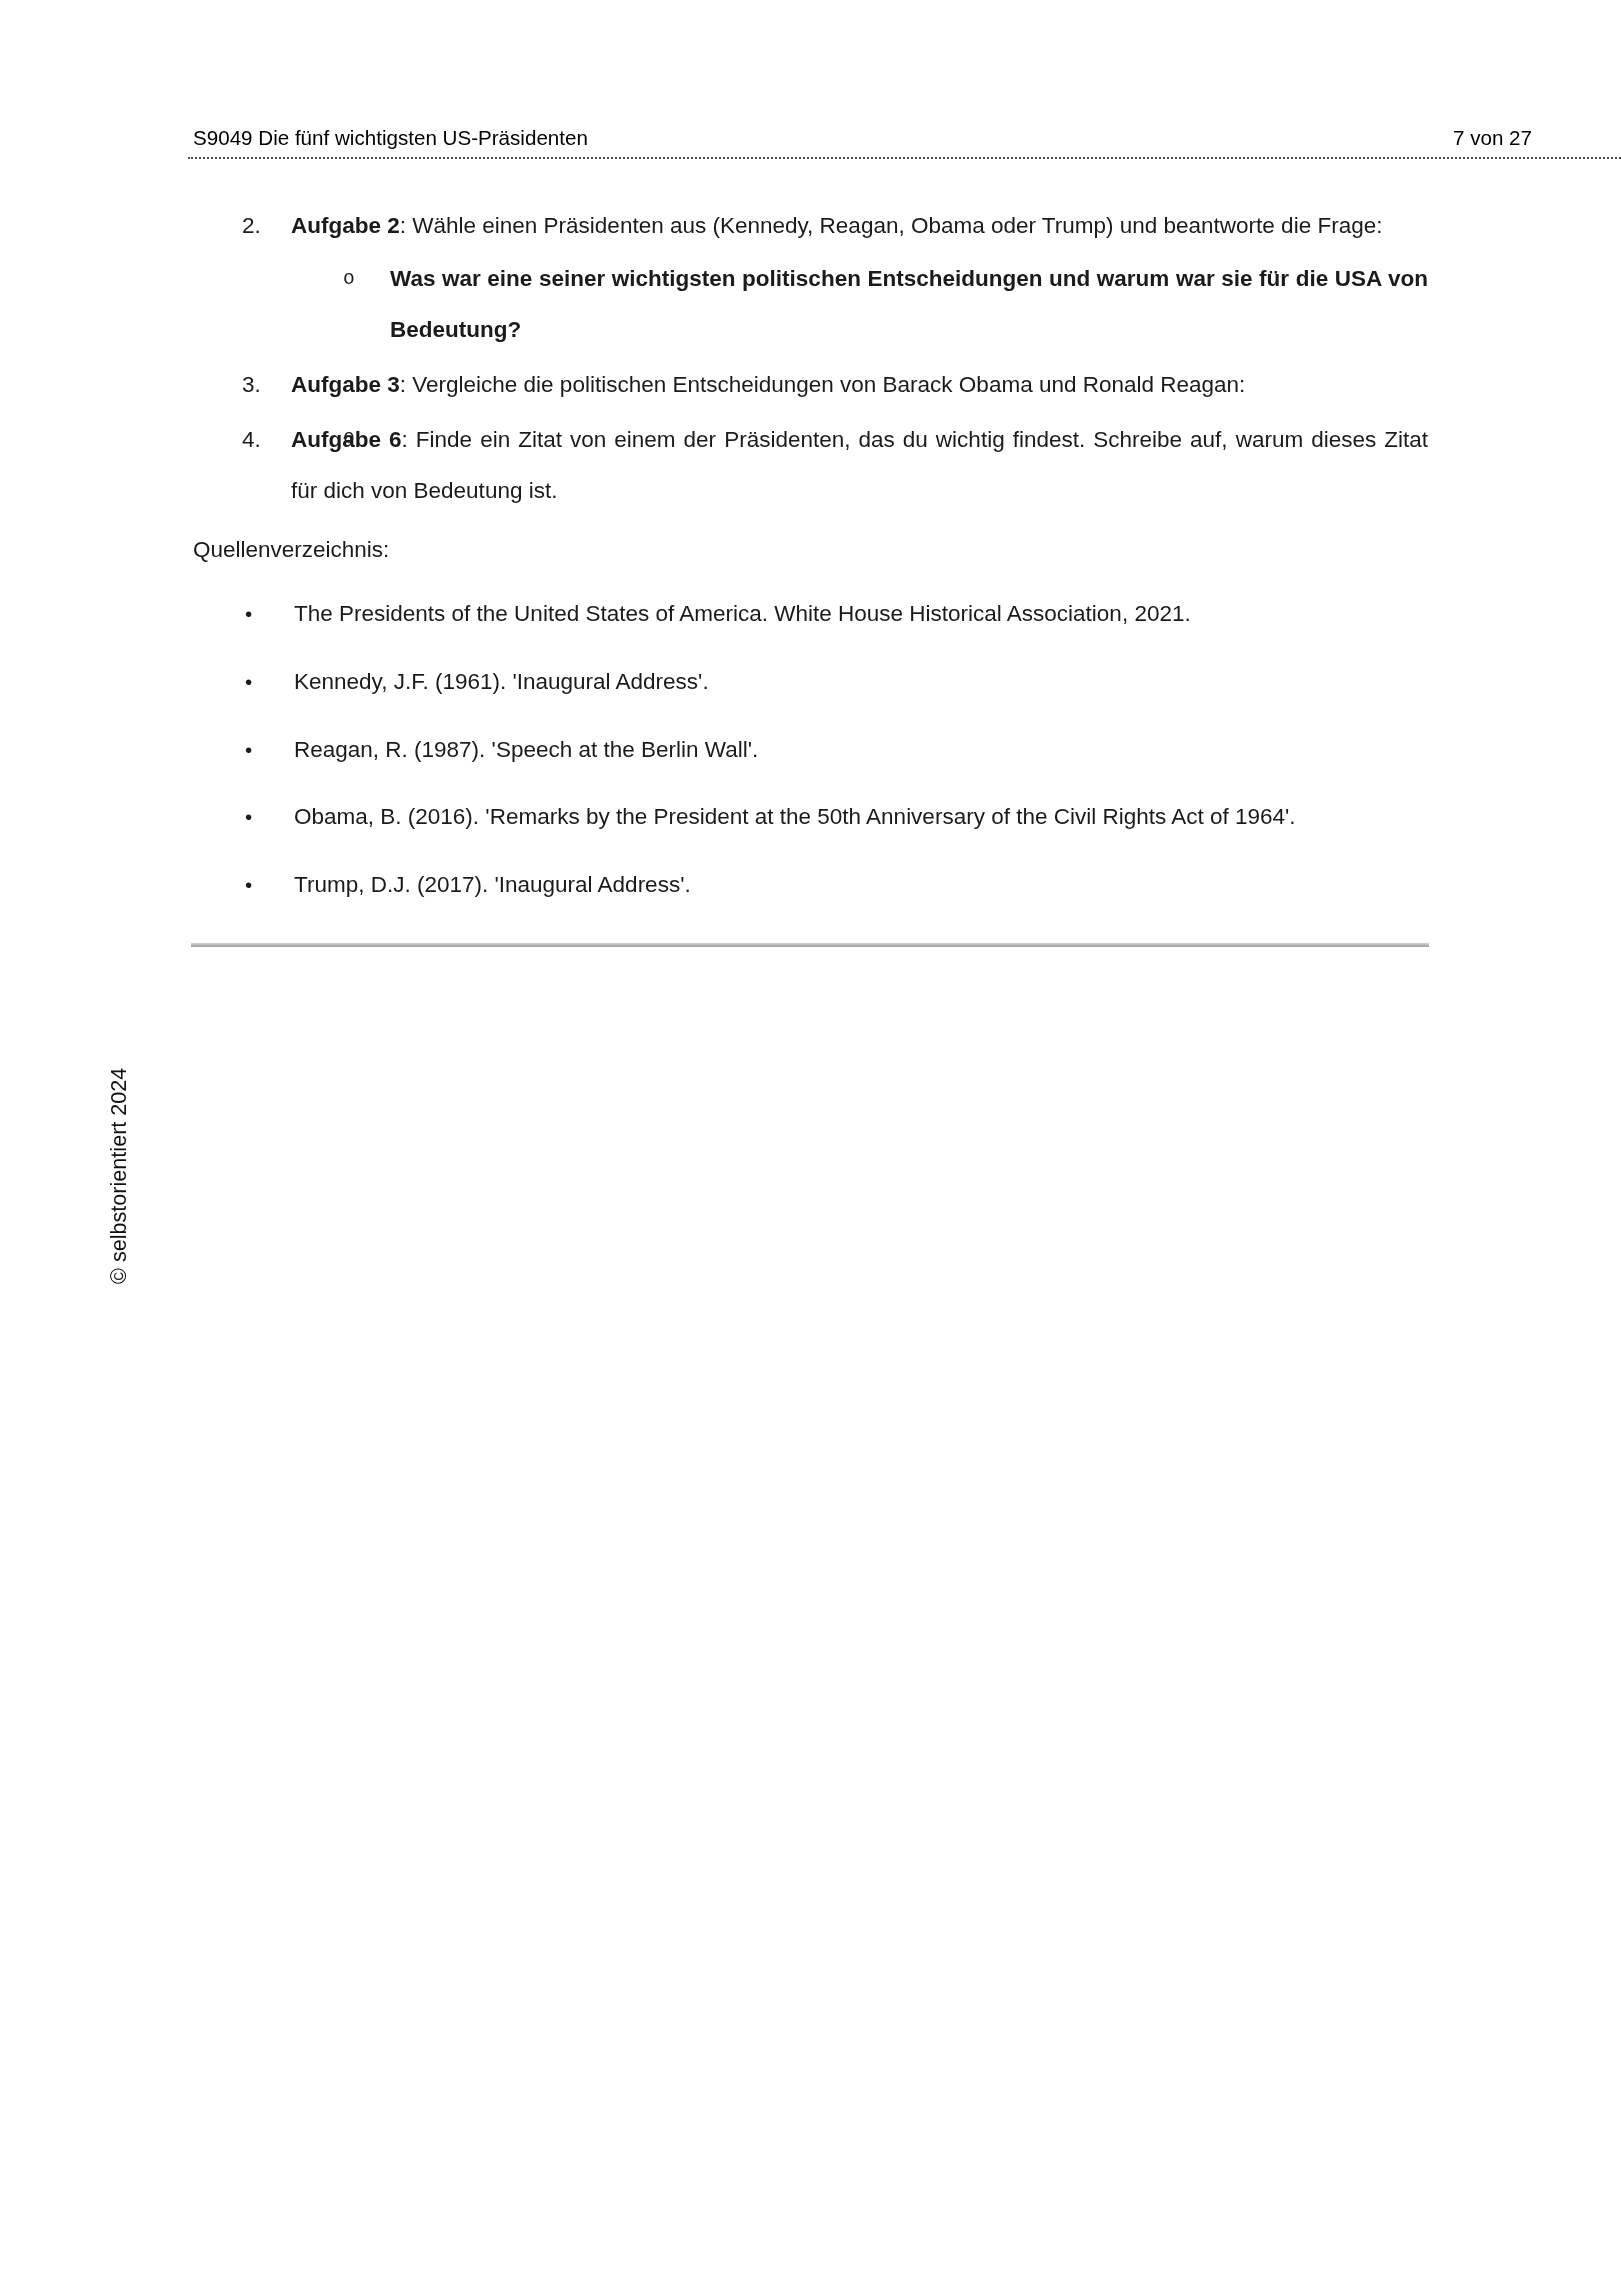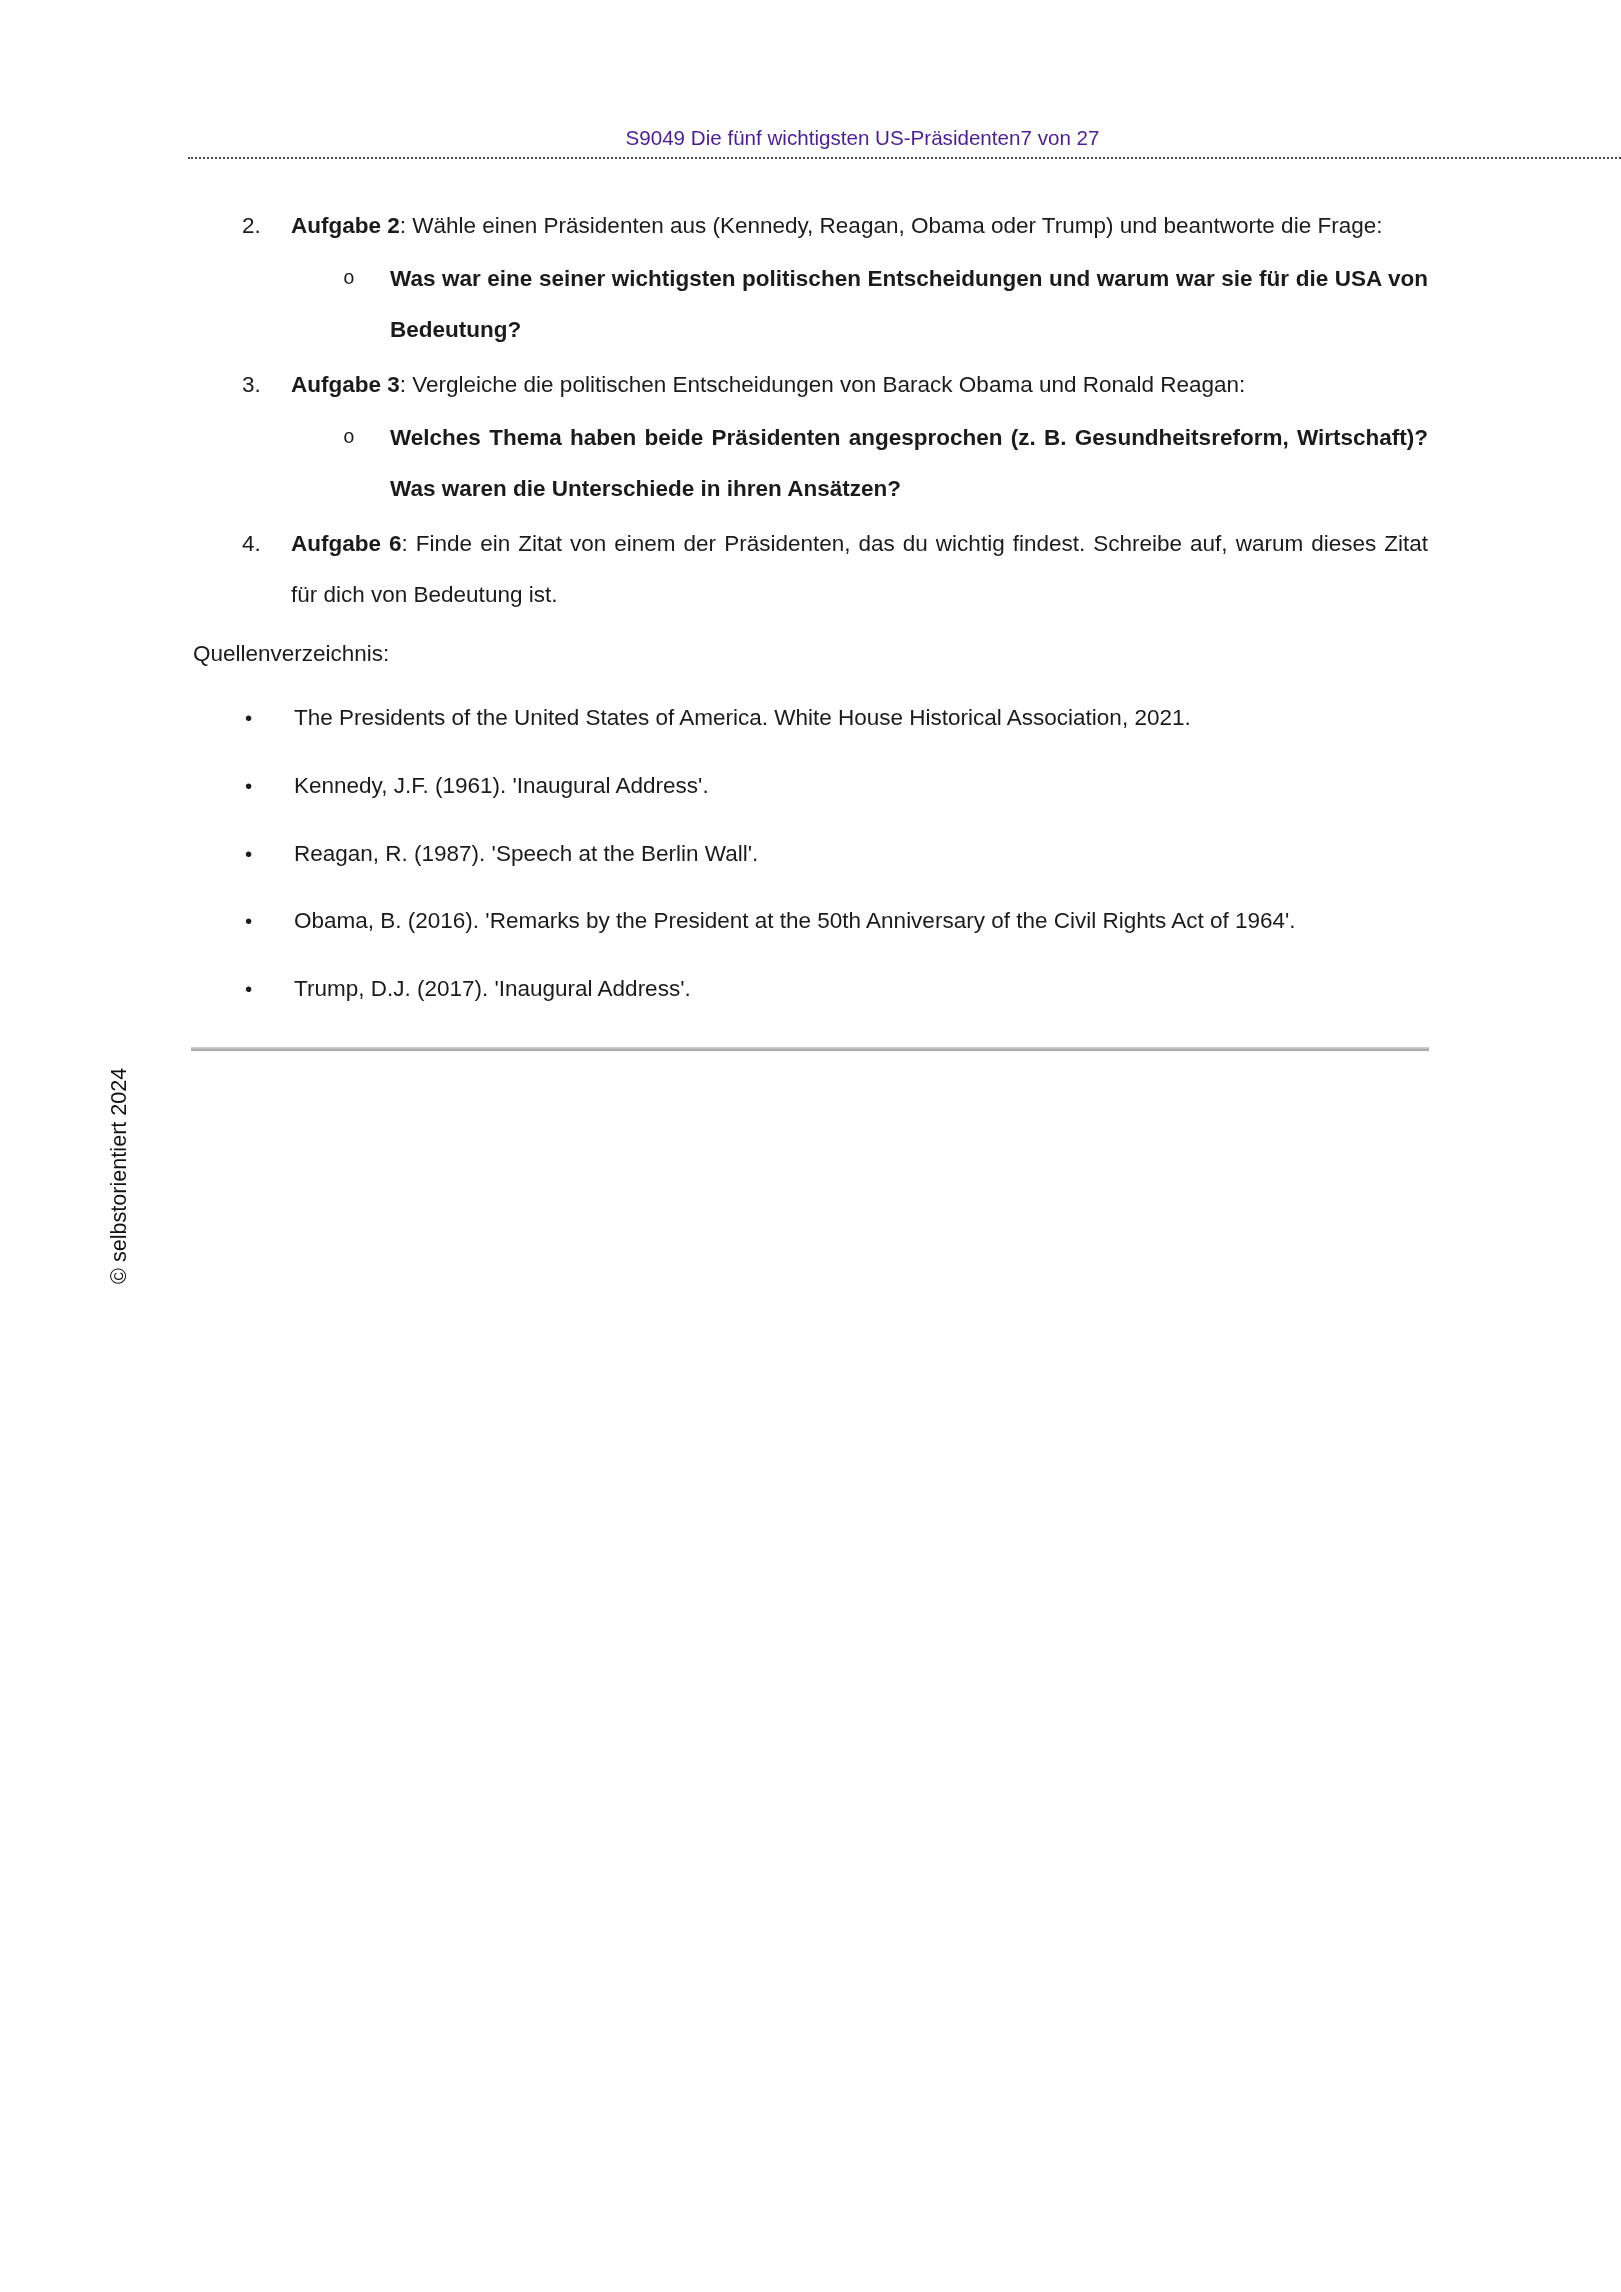--- a/index.html
+++ b/index.html
@@ -14,25 +14,25 @@
     overflow: hidden;
   }
 
   
   .header-row {
     position: absolute;
     left: 193px;
     right: 89px;
     top: 125px;
     display: flex;
-    justify-content: center;
+    justify-content: space-between;
     align-items: baseline;
     font-size: 20.6px;
     line-height: 25.5px;
-    color: #4c1d95;
+    color: #000000;
   }
   .header-rule {
     position: absolute;
     left: 188px;
     right: 0;
     top: 157px;
     border-top: 2px dotted #4a4a4a;
   }
 
   
@@ -134,21 +134,20 @@
       <span class="marker">o</span>
       <span>Was war eine seiner wichtigsten politischen Entscheidungen und warum war sie für die USA von Bedeutung?</span>
     </div>
 
     <div class="task">
       <span class="num">3.</span>
       <span class="task-label">Aufgabe 3</span><span>: Vergleiche die politischen Entscheidungen von Barack Obama und Ronald Reagan:</span>
     </div>
     <div class="subitem">
       <span class="marker">o</span>
-      <span>Welches Thema haben beide Präsidenten angesprochen (z. B. Gesundheitsreform, Wirtschaft)? Was waren die Unterschiede in ihren Ansätzen?</span>
     </div>
 
     <div class="task">
       <span class="num">4.</span>
       <span class="task-label">Aufgabe 6</span><span>: Finde ein Zitat von einem der Präsidenten, das du wichtig findest. Schreibe auf, warum dieses Zitat für dich von Bedeutung ist.</span>
     </div>
 
     <div class="src-heading">Quellenverzeichnis:</div>
 
     <div class="source">

